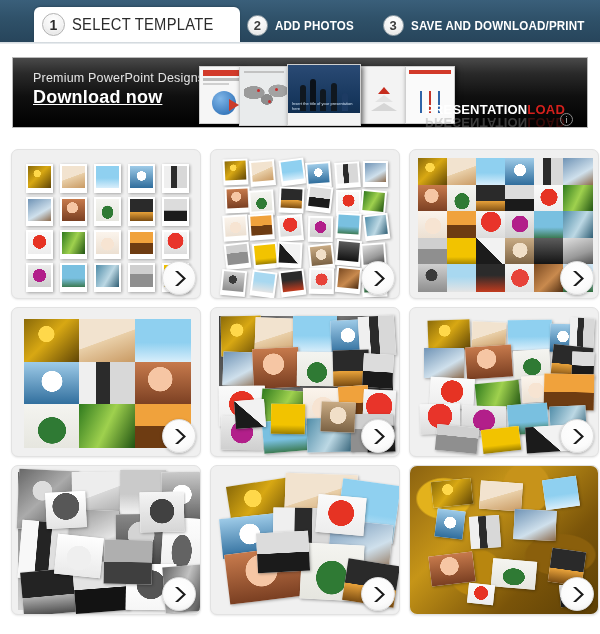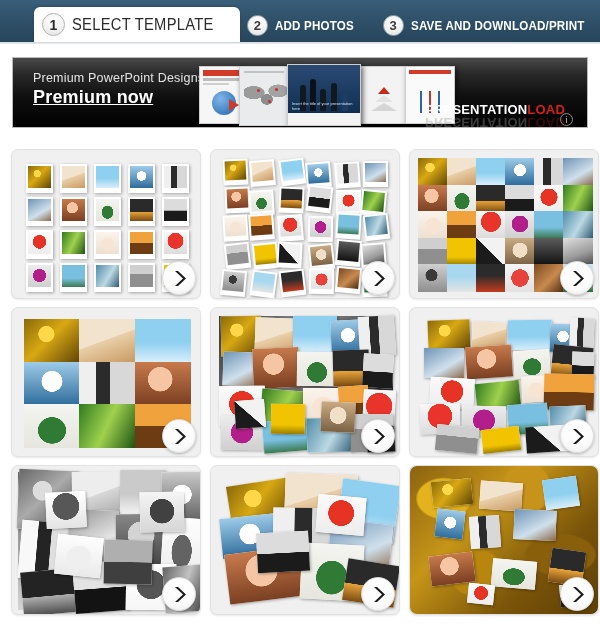--- a/index.html
+++ b/index.html
@@ -262,21 +262,21 @@
 
   </div>
 </div>
 <div class="header-rule"></div>
 
 <div class="banner-wrap">
   <div class="banner">
 
     <div class="banner-left">
       <div class="banner-line1">Premium PowerPoint Designs</div>
-      <div class="banner-line2">Premium now</div>
+      <div class="banner-line2">Download now</div>
     </div>
 
     <div class="slides">
       <div class="slide s1">
         <i class="s1-bar"></i>
           <i class="s1-txt"></i>
           <i class="s1-txt2"></i>
         <i class="s1-globe"></i>
           <i class="s1-arrow"></i>
       </div>

